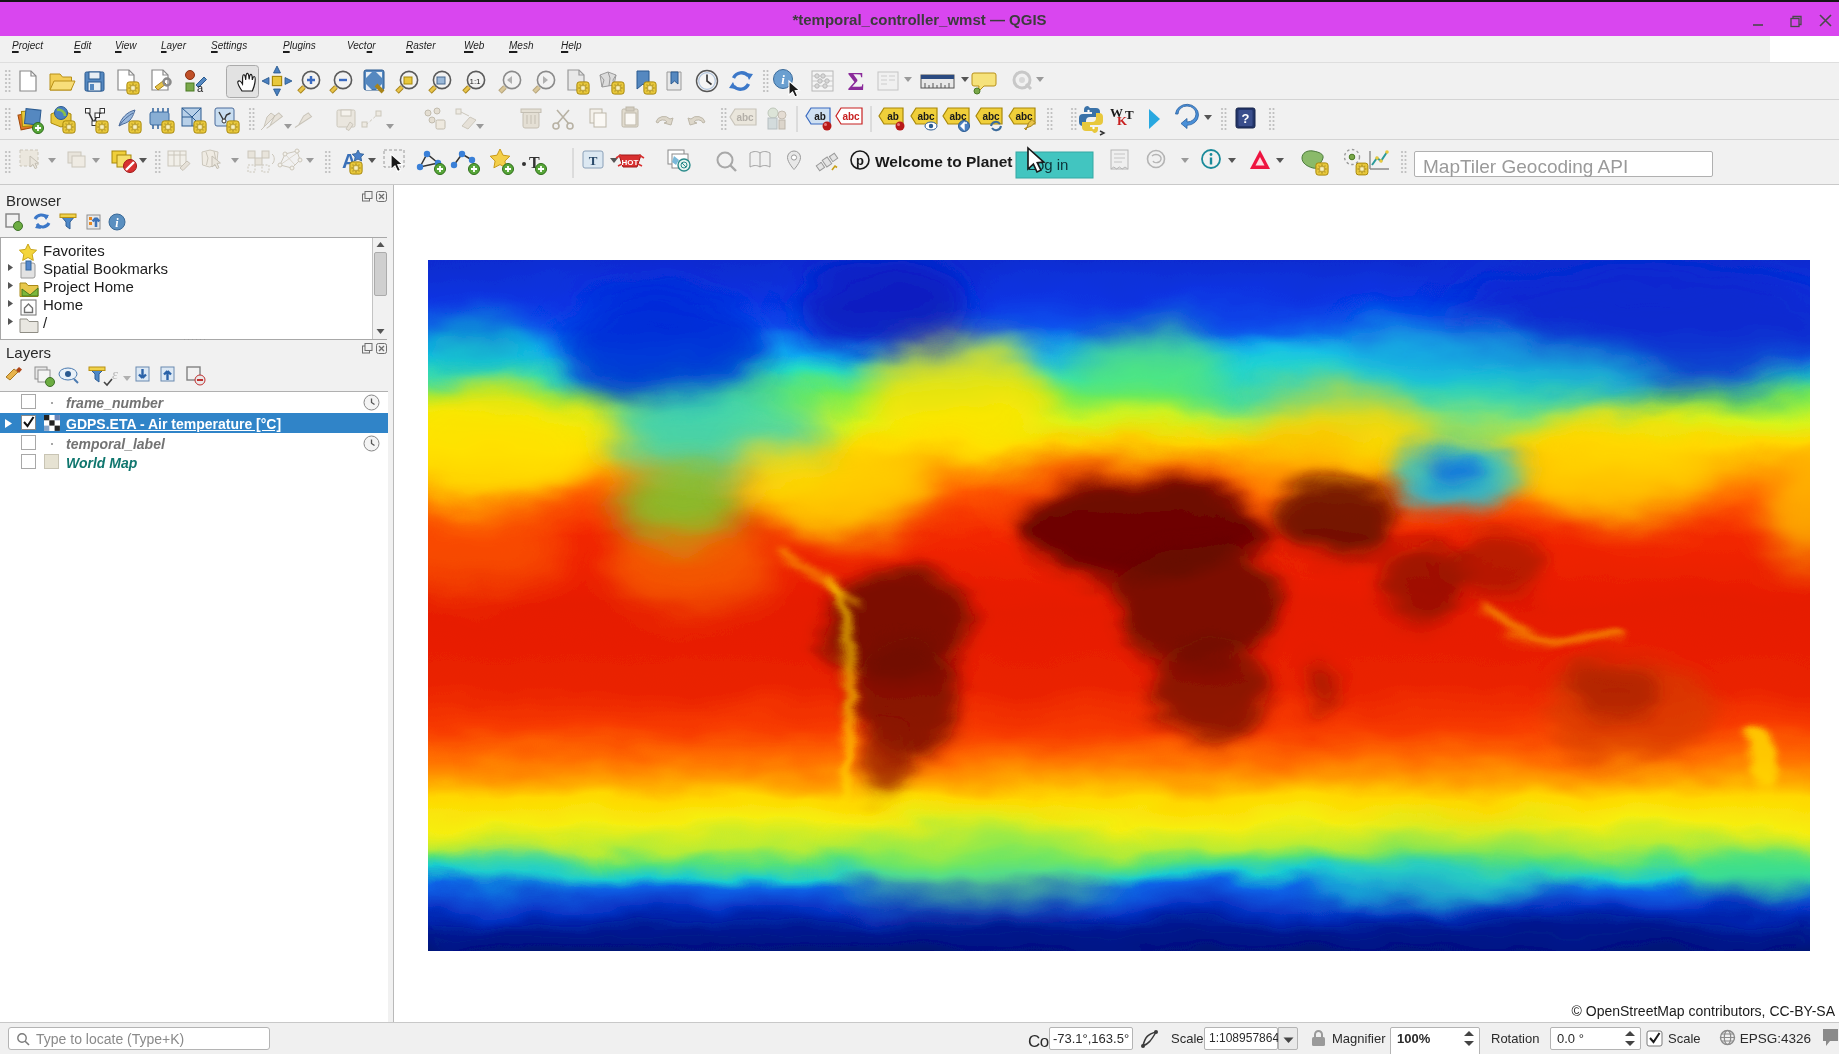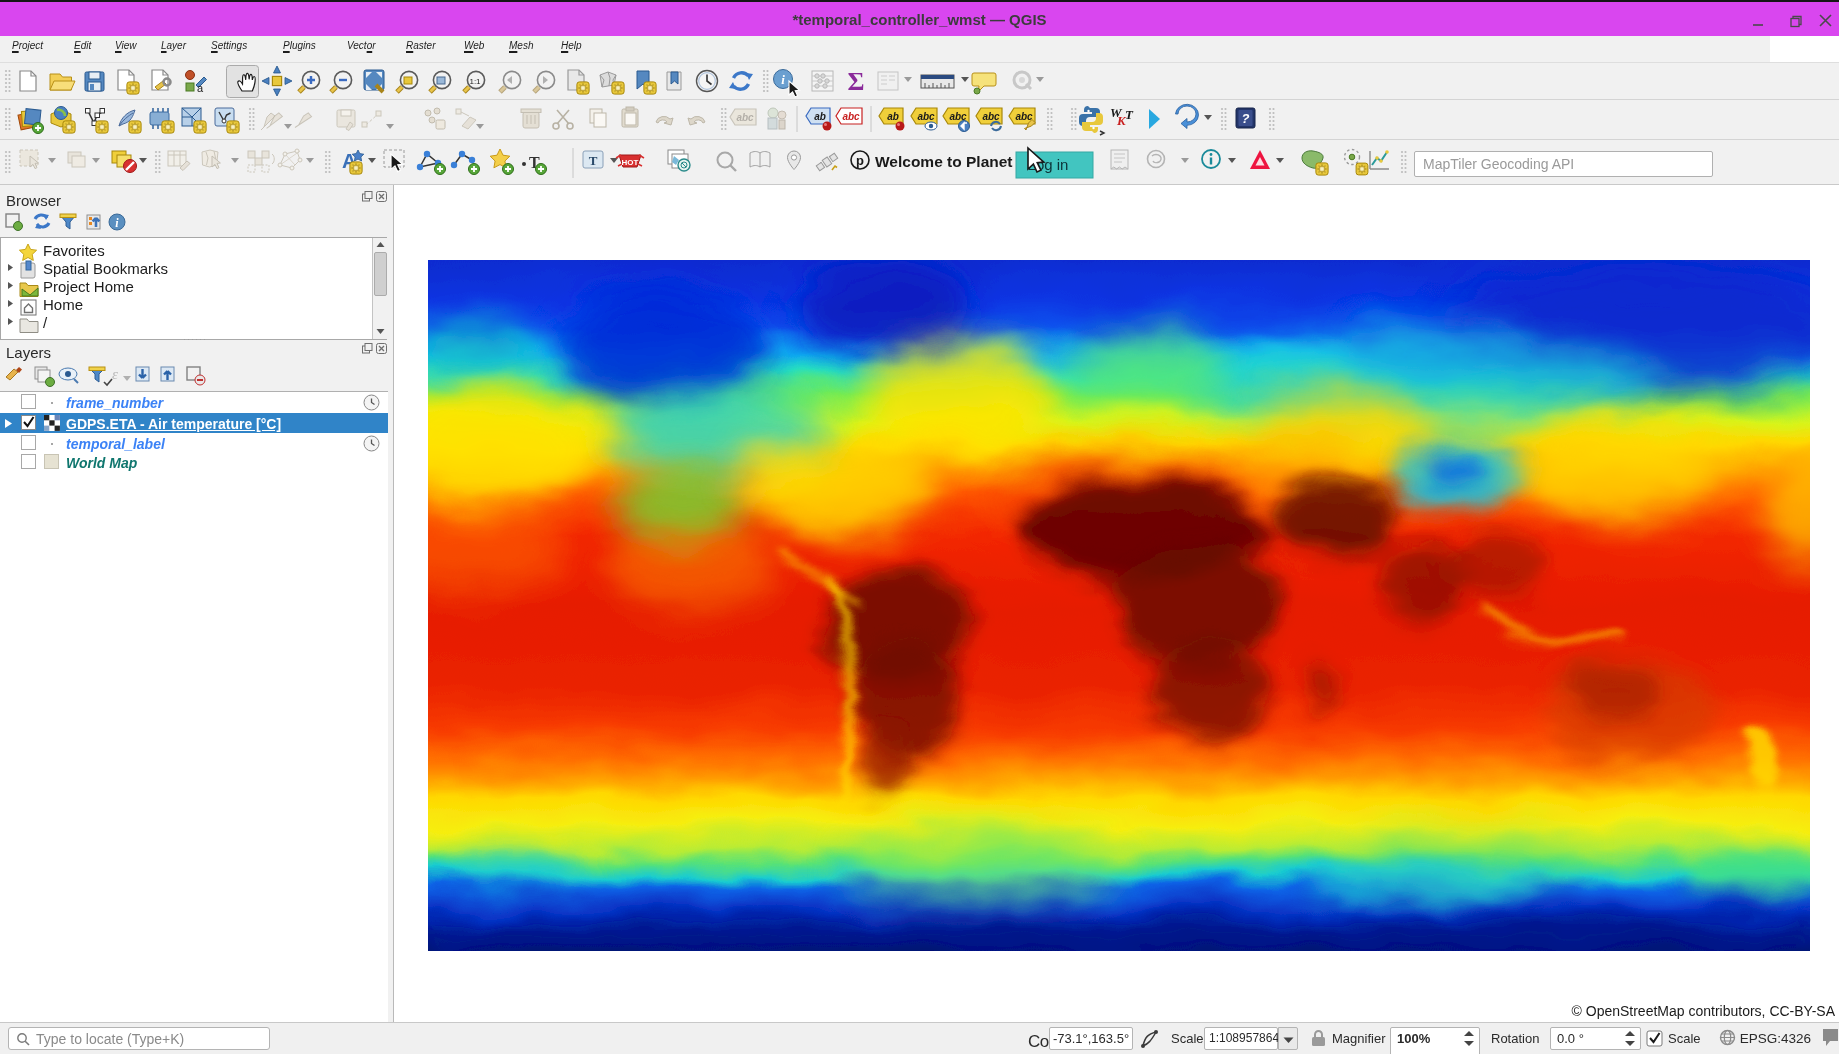--- a/index.html
+++ b/index.html
@@ -13,29 +13,29 @@
 .winbtn { top:12px; color:#4a4a4a; }
 
 
 #menubar { left:0; top:36px; width:1770px; height:26px; background:#f1f1f1; font-size:10px; color:#1d1d1d;font-style:italic; }
 #menubar span { position:absolute; top:4px; }
 #menubar u { text-decoration-thickness:1.5px; text-underline-offset:2px; }
 
 
 .tbrow { left:0; width:1839px; background:#f1f1f1; }
 #tb1 { top:62px; height:37px; border-top:1px solid #dedede; }
-#tb2 { top:99px; height:40px; border-top:1px solid #d4d4d4;font-style:italic; }
+#tb2 { top:99px; height:40px; border-top:1px solid #d4d4d4; }
 #tb3 { top:139px; height:46px; border-top:1px solid #d4d4d4; border-bottom:1px solid #c9c9c9;}
 
 
 #panel { left:0; top:185px; width:393px; height:837px; background:#f1f1f1; }
 #panel .ptitle { font-size:15px; color:#2b2b2b; left:6px; }
 .treebox { background:#fff; border:1px solid #a8a8a8; }
 .trow { position:absolute; font-size:15px; color:#1c1c1c; }
-.layrow { position:absolute; font-size:14px; font-weight:bold; font-style:italic; color:#3b82f6; }
+.layrow { position:absolute; font-size:14px; font-weight:bold; font-style:italic; color:#737373; }
 #canvline { left:393px; top:185px; width:1px; height:837px; background:#b9b9b9; }
 
 
 #statusbar { left:0; top:1022px; width:1839px; height:32px; background:#f0f0f0; border-top:1px solid #c8c8c8; font-size:13px; color:#2a2a2a; }
 #statusbar .lbl { position:absolute; top:8px; }
 .sbox { position:absolute; background:#fff; border:1px solid #b4b4b4; border-radius:2px; font-size:13px; color:#2a2a2a; }
 
 
 #mapwrap { left:428px; top:260px; width:1382px; height:691px; }
 #osm { right:4px; top:1003px; font-size:14px; color:#1a1a1a; }
@@ -669,21 +669,21 @@
         <circle cx="1402" cy="20" r="1.1"></circle>
         <circle cx="1405.5" cy="20" r="1.1"></circle>
         <circle cx="1402" cy="24" r="1.1"></circle>
         <circle cx="1405.5" cy="24" r="1.1"></circle>
         <circle cx="1402" cy="28" r="1.1"></circle>
         <circle cx="1405.5" cy="28" r="1.1"></circle>
         <circle cx="1402" cy="32" r="1.1"></circle>
         <circle cx="1405.5" cy="32" r="1.1"></circle>
       </g>
     </svg><div class="abs" style="left:1414px; top:11px; width:299px; height:26px; background:#fff; border:1px solid #b0b0b0; border-radius:2px;">
-      <span style="position:absolute; left:8px; top:4px; font-size:14px; color:#9a9a9a;">MapTiler Geocoding API</span>
+      <span style="position:absolute; left:8px; top:4px; font-size:19px; color:#9a9a9a;">MapTiler Geocoding API</span>
     </div></div>
 
 <div id="panel" class="abs">
   <div class="ptitle abs" style="top:7px">Browser</div>
 
   <svg class="abs" style="left:361px; top:6px" width="26" height="12" viewBox="0 0 26 12">
     <rect x="1.5" y="3" width="7" height="7" fill="none" stroke="#6f6f6f"></rect>
       <rect x="4" y="0.5" width="7" height="7" fill="#f1f1f1" stroke="#6f6f6f"></rect>
     <rect x="15.5" y="0.5" width="10" height="10" fill="none" stroke="#6f6f6f" rx="2"></rect>
       <path d="M18 3 L23 8 M23 3 L18 8" stroke="#6f6f6f" stroke-width="1.3"></path>

